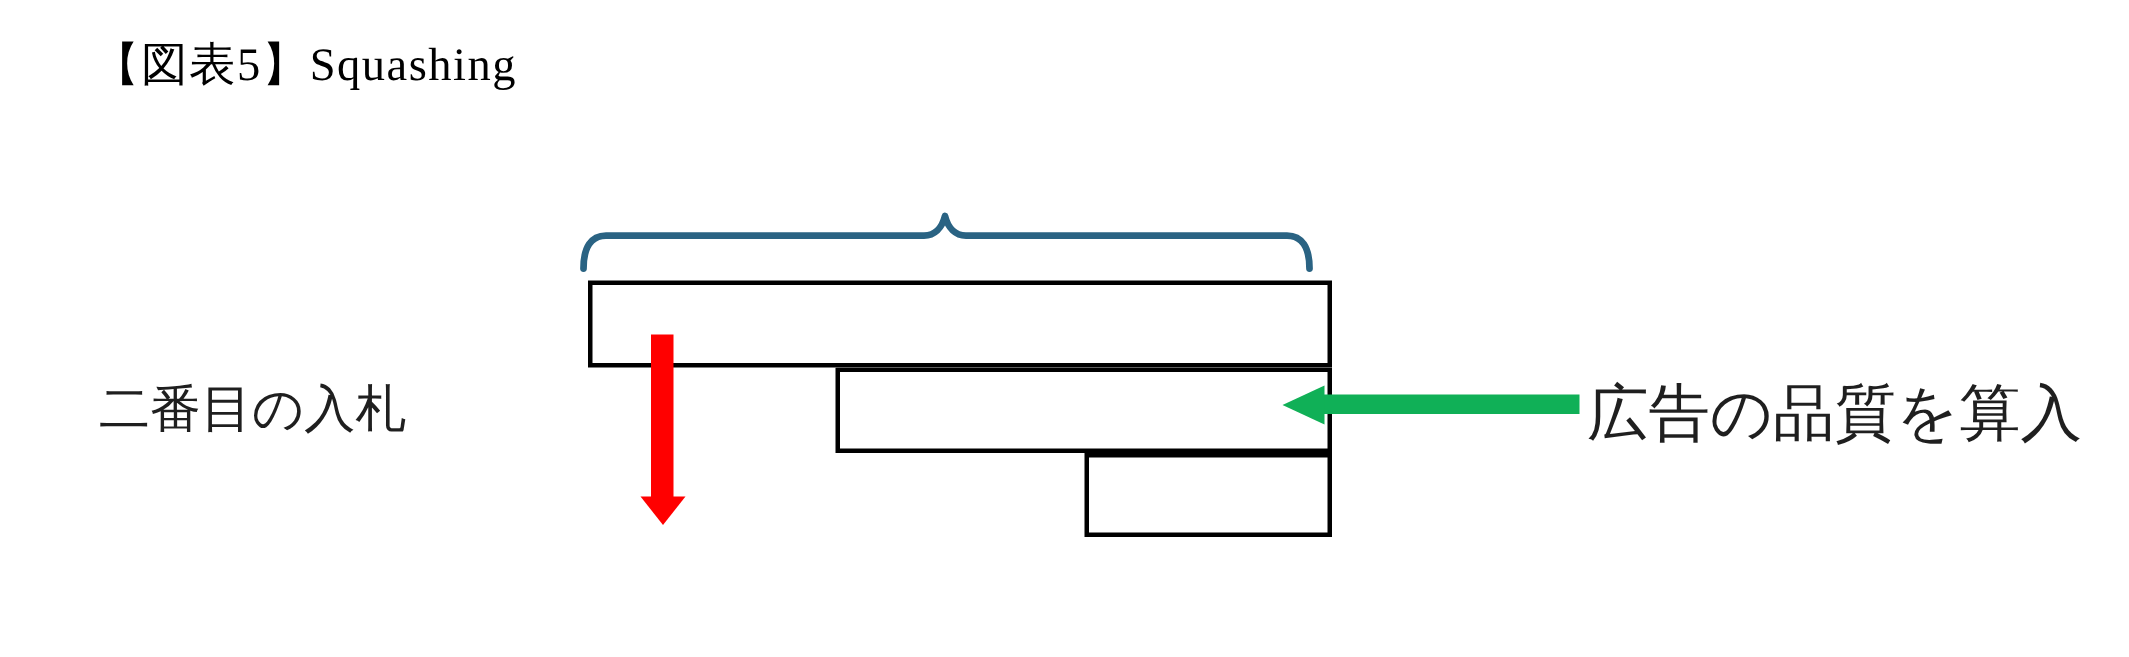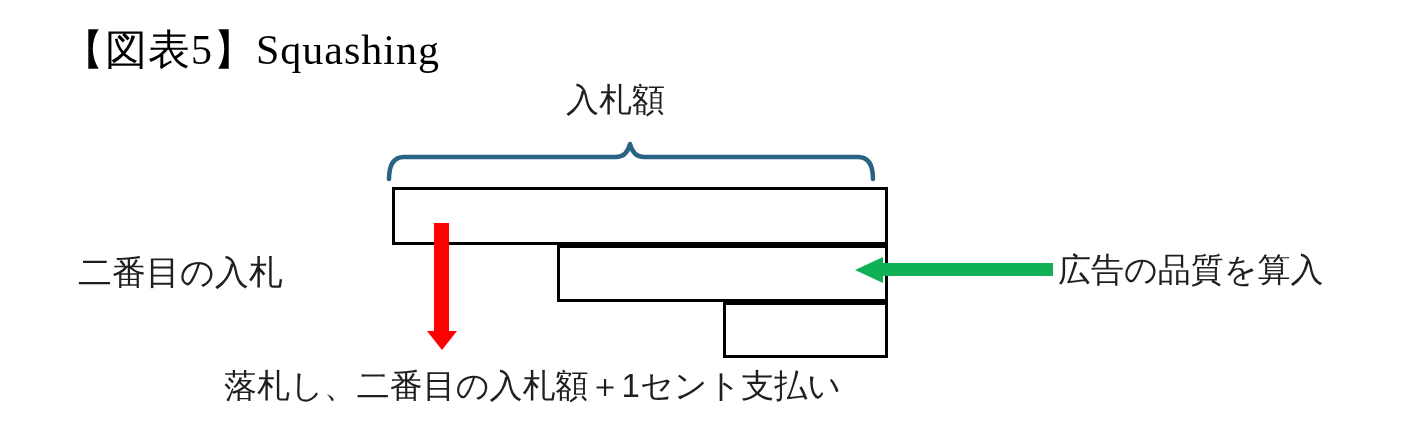--- a/index.html
+++ b/index.html
@@ -10,21 +10,21 @@
     background: #ffffff;
     overflow: hidden;
     font-family: "Liberation Sans", sans-serif;
     color: #1f1f1f;
   }
   .abs { position: absolute; white-space: nowrap; }
 
   .title {
     left: 62px; top: 22px;
     font-family: "Liberation Serif", serif;
-    font-size: 42px;
+    font-size: 31px;
     color: #000000;
     letter-spacing: 1px;
     text-align: center;
   }
 
   .top-label {
     left: 566px; top: 78px;
     font-size: 33px;
   }
 
@@ -35,42 +35,41 @@
     box-sizing: border-box;
     border: 3px solid #000000;
     background: #ffffff;
   }
   .bar1 { left: 392px; top: 187px; width: 496px; height: 58px; }
   .bar2 { left: 557px; top: 245px; width: 331px; height: 57px; }
   .bar3 { left: 723px; top: 302px; width: 165px; height: 56px; }
 
   .row-label { font-size: 34px; }
   .row-label1 { left: 66px; top: 190px; }
-  .row-label2 { left: 66px; top: 250px; margin-left: 12px; }
+  .row-label2 { left: 66px; top: 250px; }
 
   .red-arrow-svg { left: 424px; top: 219px; z-index: 5; }
   .green-arrow-svg { left: 851px; top: 254px; z-index: 5; }
 
-  .right-note { left: 1058px; font-size: 33px; }
+  .right-note { left: 1058px; font-size: 41px; }
   .right-note-line1 { top: 248px; }
   .right-note-line2 { top: 306px; }
 
   .bottom-note {
     left: 224px; top: 364px;
     font-size: 33px;
   }
 </style>
 </head>
 <body>
 
 <div class="canvas">
 
   <div class="abs title">【図表5】Squashing</div>
 
-  <div class="abs top-label">入札額</div>
 
   <svg class="abs brace-svg" width="492" height="44" viewBox="0 0 492 44">
     <path d="M 4 40 C 4 26 9 18 19 18 L 231 18 C 238 18 243 13 245 5 C 247 13 252 18 259 18 L 473 18 C 483 18 488 26 488 40" fill="none" stroke-width="4.5" stroke-linecap="round" stroke-linejoin="round" stroke="#2A6383"></path>
   </svg>
 
   <div class="abs bar bar1"></div>
   <div class="abs bar bar2"></div>
   <div class="abs bar bar3"></div>
 
   <div class="abs row-label row-label2">二番目の入札</div>
@@ -80,15 +79,14 @@
     <polygon points="3,112 33,112 18,131" fill="#FF0000"></polygon>
   </svg>
 
   <svg class="abs green-arrow-svg" width="204" height="32" viewBox="0 0 204 32">
     <rect x="30" y="9" width="172" height="13" fill="#10B057"></rect>
     <polygon points="4,16 32,3 32,29" fill="#10B057"></polygon>
   </svg>
 
   <div class="abs right-note right-note-line1">広告の品質を算入</div>
 
-  <div class="abs bottom-note">落札し、二番目の入札額＋1セント支払い</div>
 
 </div>
 
 </body></html>

